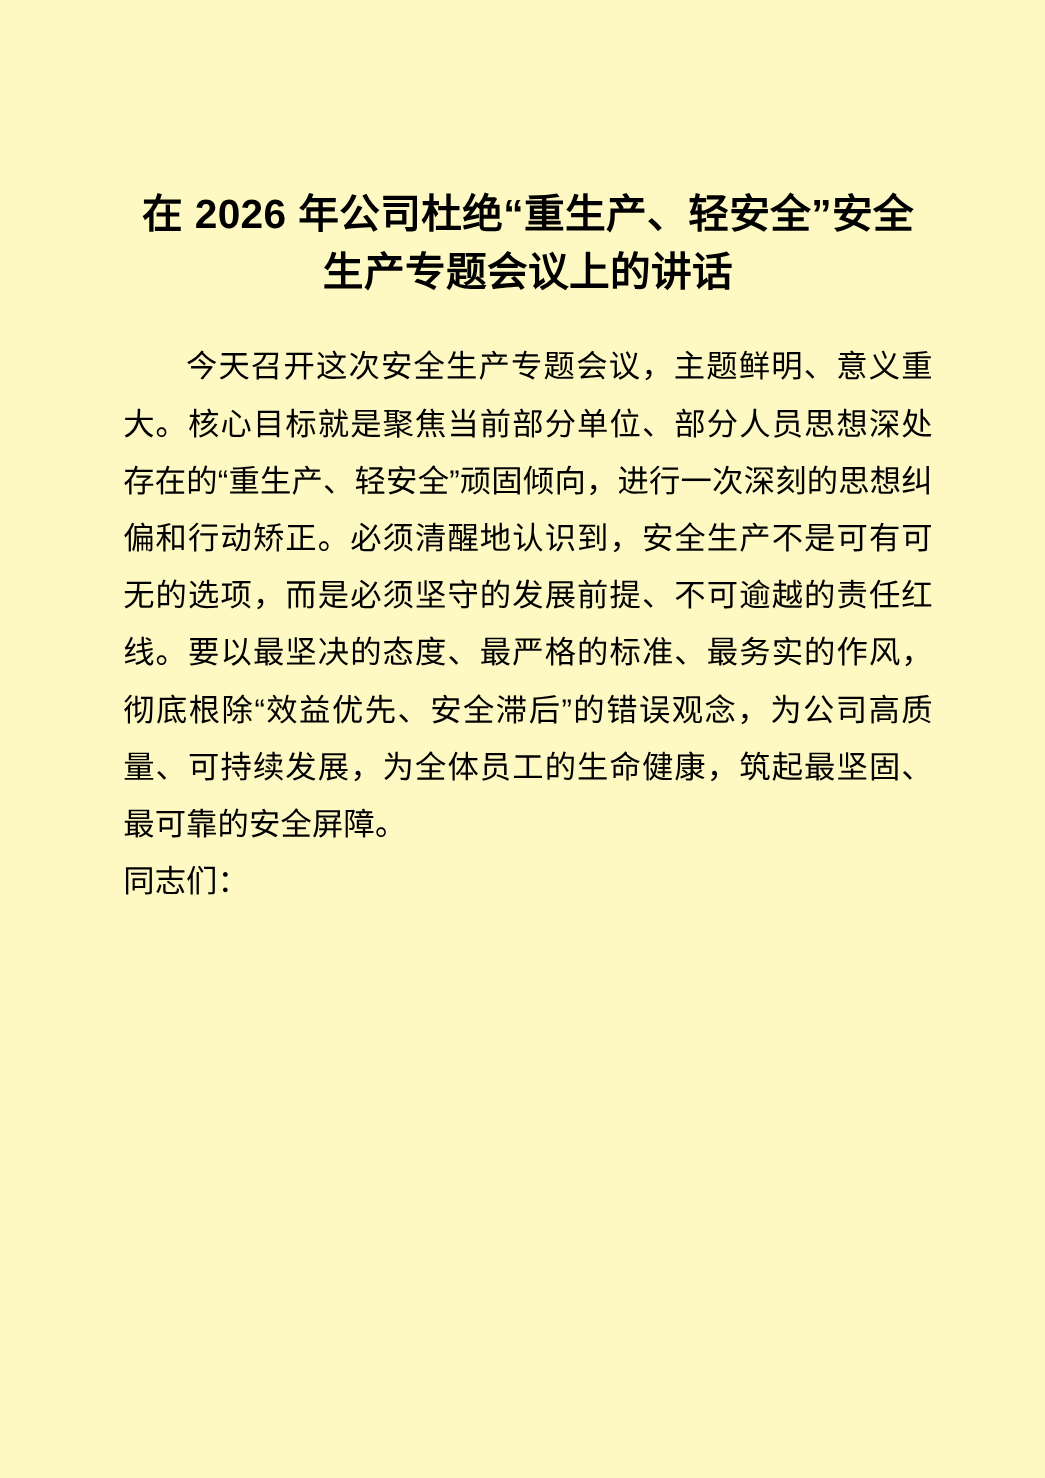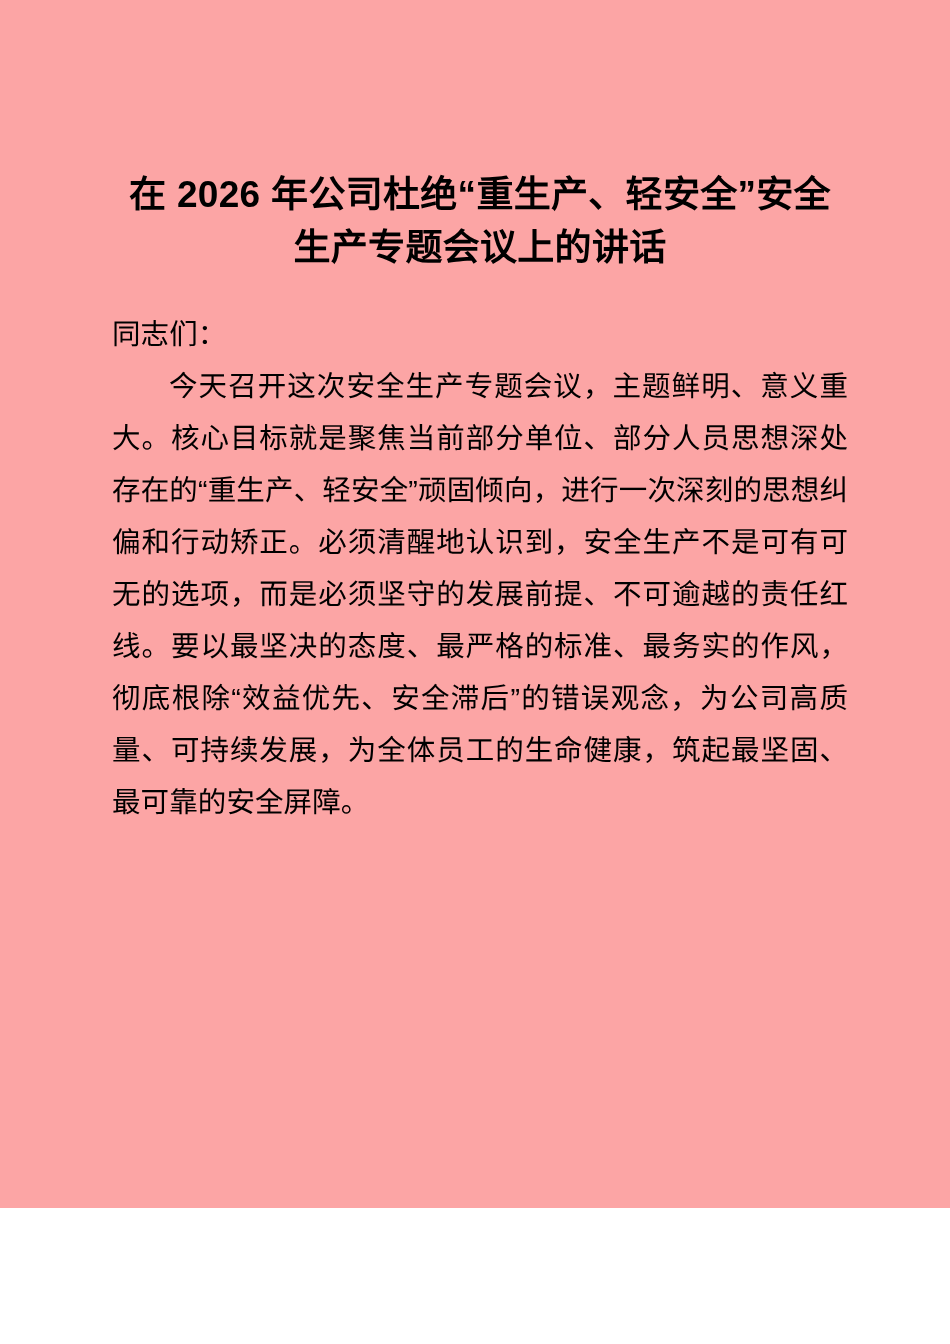--- a/index.html
+++ b/index.html
@@ -5,22 +5,22 @@
 <style>
   html, body {
     margin: 0;
     padding: 0;
     background: #ffffff;
   }
 
   .page {
     position: relative;
     width: 950px;
-    height: 1208px;
-    background: #fca5a5;
+    height: 1344px;
+    background: #fef9c3;
     margin: 0 auto;
     overflow: hidden;
     box-sizing: border-box;
   }
 
   .content {
     position: absolute;
     left: 112px;
     top: 0;
     width: 736px;
@@ -66,20 +66,20 @@
 <body>
 
 <div class="page">
   <div class="content">
 
     <h1 class="doc-title">在 2026 年公司杜绝“重生产、轻安全”安全
 生产专题会议上的讲话</h1>
 
     <div class="body-block">
 
+      <p class="para indent">今天召开这次安全生产专题会议，主题鲜明、意义重大。核心目标就是聚焦当前部分单位、部分人员思想深处存在的“重生产、轻安全”顽固倾向，进行一次深刻的思想纠偏和行动矫正。必须清醒地认识到，安全生产不是可有可无的选项，而是必须坚守的发展前提、不可逾越的责任红线。要以最坚决的态度、最严格的标准、最务实的作风，彻底根除“效益优先、安全滞后”的错误观念，为公司高质量、可持续发展，为全体员工的生命健康，筑起最坚固、最可靠的安全屏障。</p>
+
       <p class="para">同志们：</p>
-
-      <p class="para indent">今天召开这次安全生产专题会议，主题鲜明、意义重大。核心目标就是聚焦当前部分单位、部分人员思想深处存在的“重生产、轻安全”顽固倾向，进行一次深刻的思想纠偏和行动矫正。必须清醒地认识到，安全生产不是可有可无的选项，而是必须坚守的发展前提、不可逾越的责任红线。要以最坚决的态度、最严格的标准、最务实的作风，彻底根除“效益优先、安全滞后”的错误观念，为公司高质量、可持续发展，为全体员工的生命健康，筑起最坚固、最可靠的安全屏障。</p>
 
 
     </div>
   </div>
 </div>
 
 </body></html>

